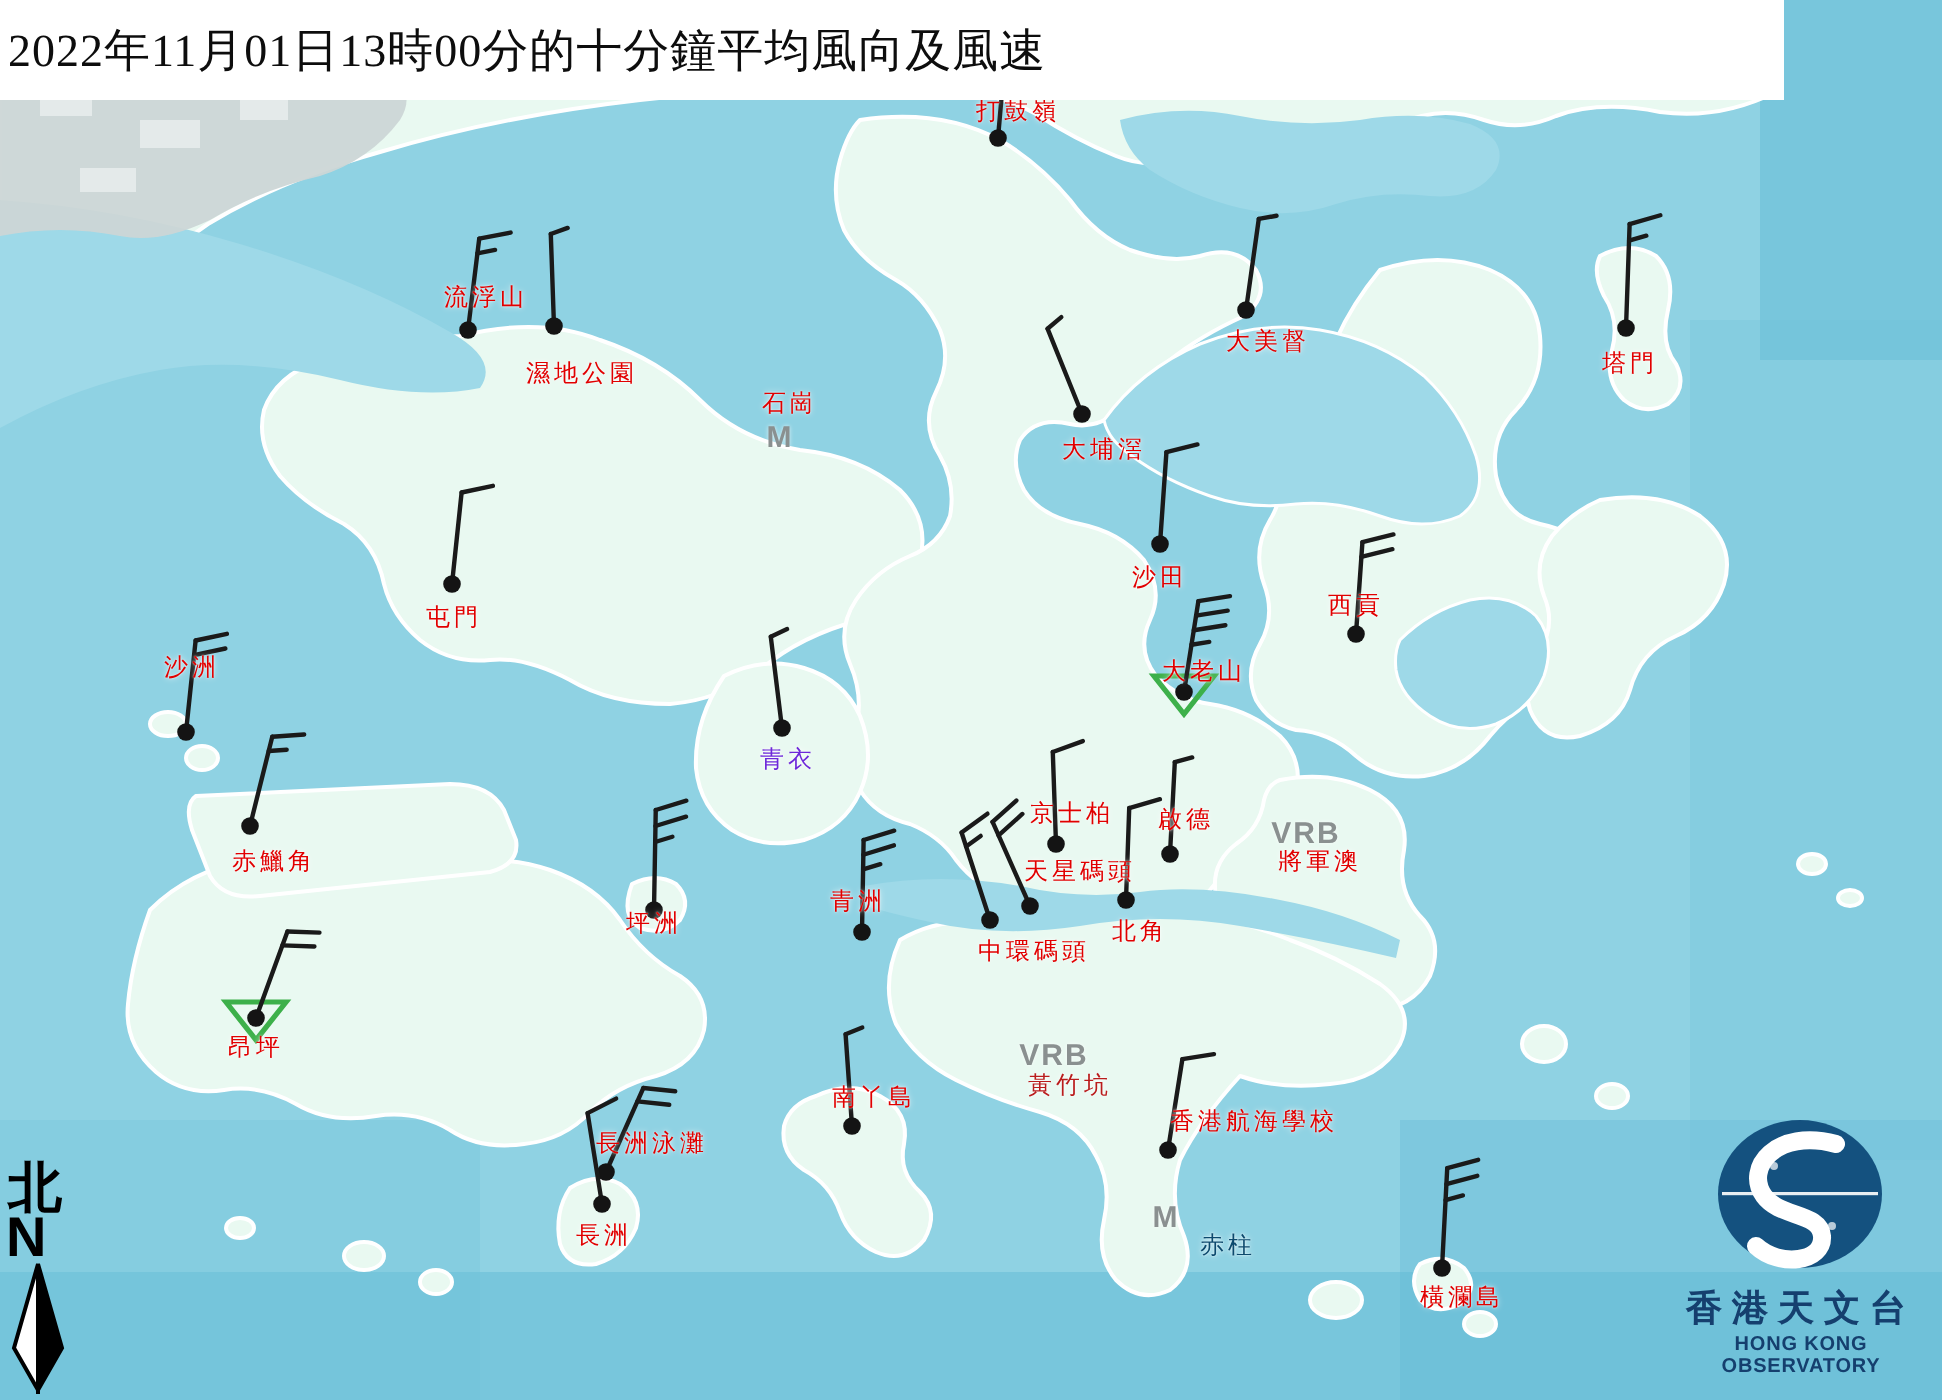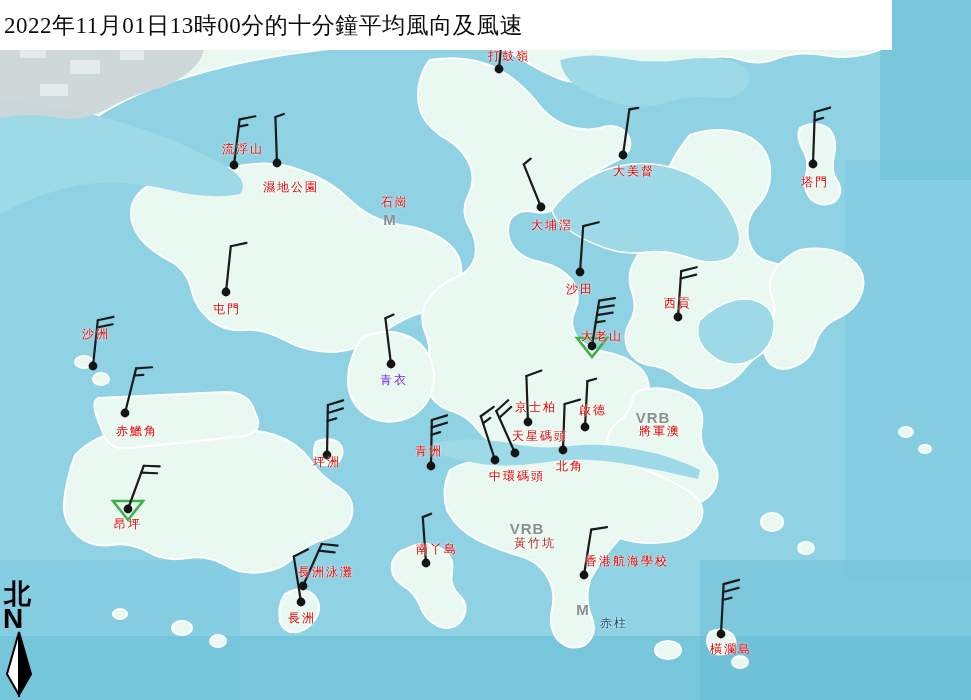--- a/index.html
+++ b/index.html
@@ -306,14 +306,25 @@
 
   <div class="compass">
     <div class="cn">北</div>
     <div class="n">N</div>
     <svg width="32" height="66" viewBox="0 0 32 66" style="margin-left:1px">
       <polygon points="16,1 4,43 16,64" fill="#ffffff" stroke="#000" stroke-width="2"></polygon>
       <polygon points="16,1 28,43 16,64" fill="#000" stroke="#000" stroke-width="2"></polygon>
     </svg>
   </div>
 
+  <div class="logo">
+    <svg width="141" height="78" viewBox="0 0 141 78">
+      <ellipse cx="70" cy="39" rx="41" ry="37" fill="#14517f"></ellipse>
+      <rect x="31" y="38" width="78" height="1.6" fill="#ffffff" opacity="0.9"></rect>
+      <path d="M 88,14 C 58,6 42,26 52,40 C 60,51 80,48 81,60 C 82,73 60,76 48,65" fill="none" stroke="#ffffff" stroke-width="9" stroke-linecap="round"></path>
+      <circle cx="57" cy="25" r="2" fill="#ffffff" opacity=".7"></circle>
+      <circle cx="86" cy="55" r="2" fill="#ffffff" opacity=".7"></circle>
+    </svg>
+    <div class="cn" style="color: rgb(21, 63, 110);">香港天文台</div>
+    <div class="en" style="color: rgb(21, 63, 110);">HONG KONG OBSERVATORY</div>
+  </div>
 
 </div>
 
 </body></html>

